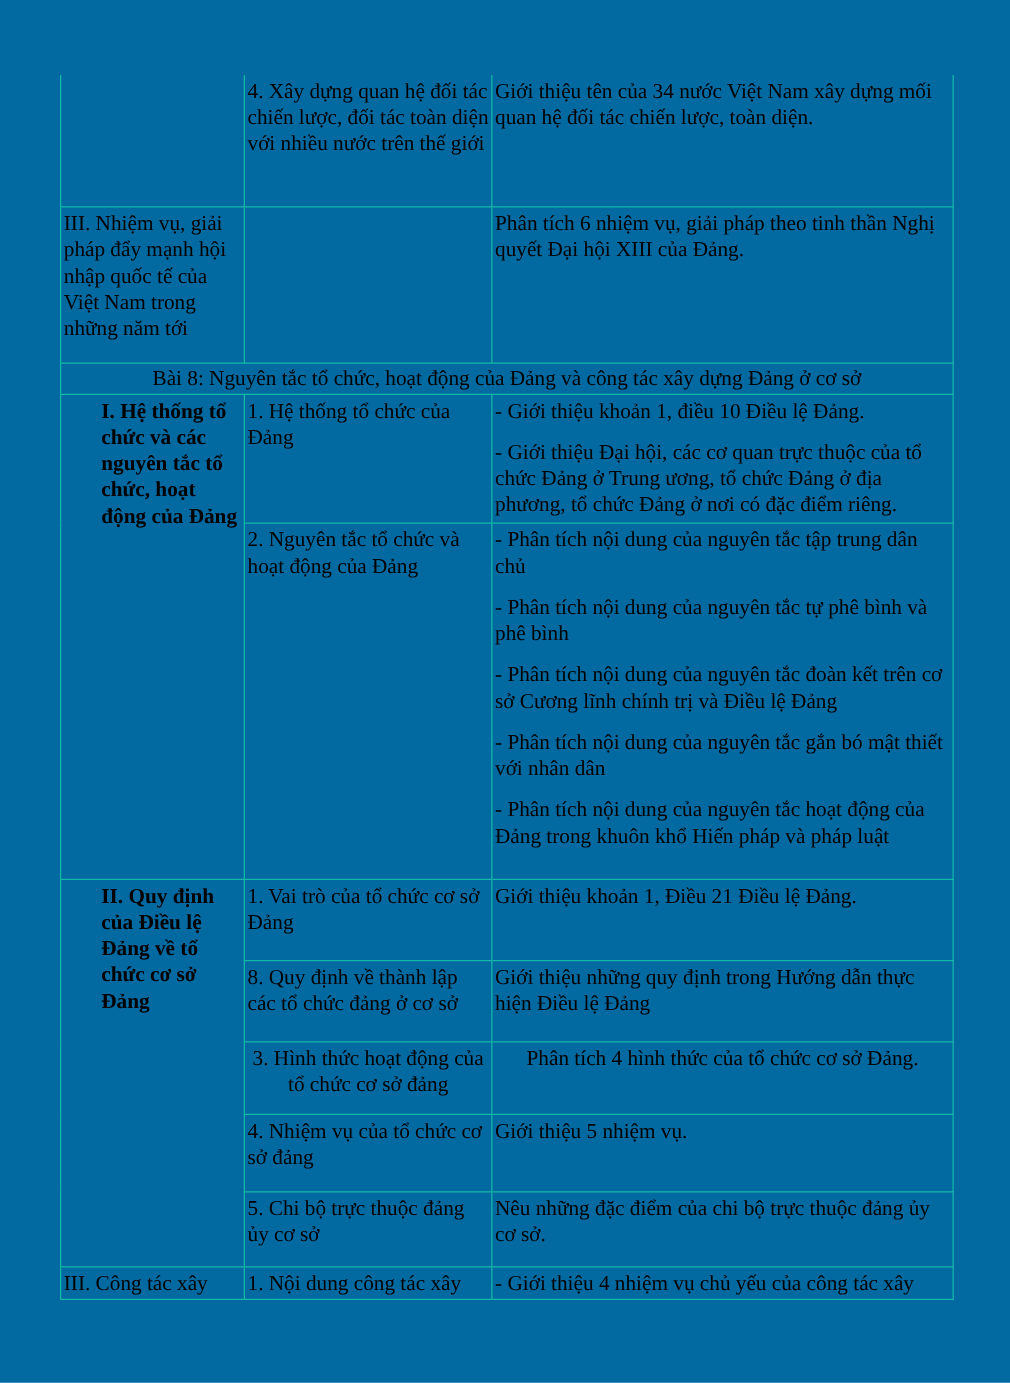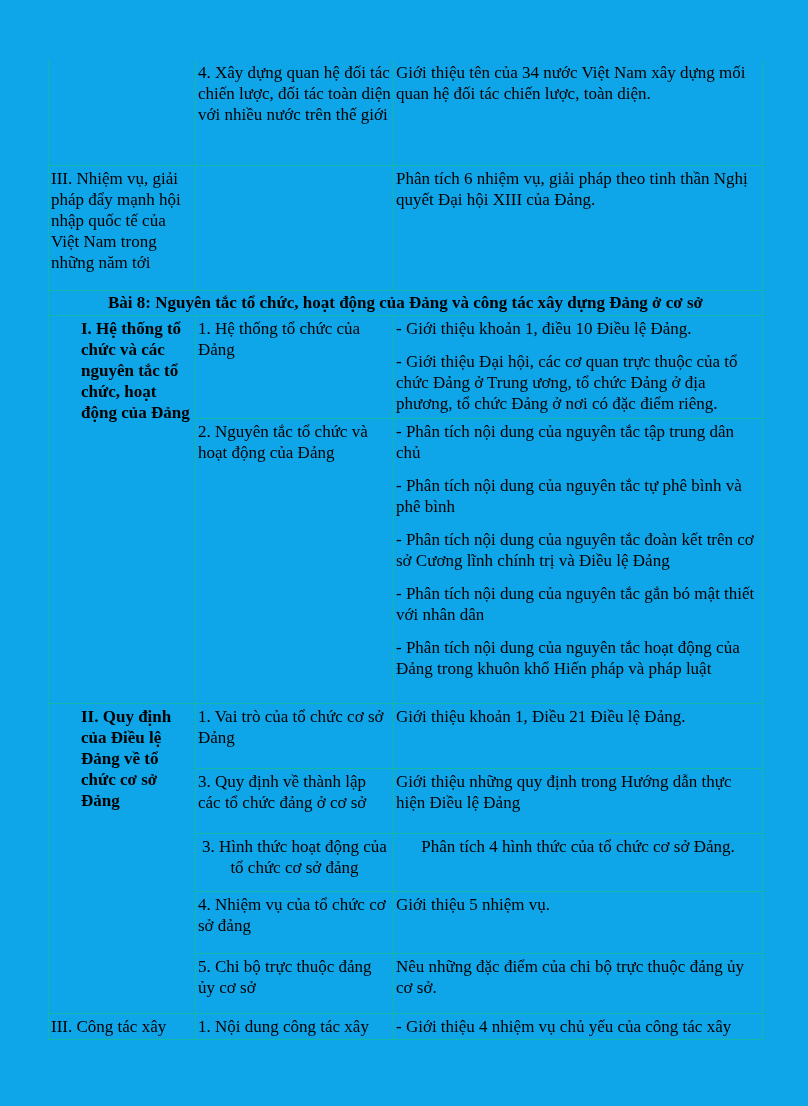--- a/index.html
+++ b/index.html
@@ -6,21 +6,21 @@
   html, body { margin: 0; padding: 0; }
   body {
     width: 808px; height: 1106px;
     background: #ffffff;
     font-family: "Liberation Serif", serif;
     color: #000000;
   }
   .page {
     position: relative;
     width: 808px; height: 1106px;
-    background: #0ea5e9;
+    background: #0369a1;
     overflow: hidden;
   }
   table.doc-table {
     position: absolute;
     left: 48px; top: 60px;
     width: 714px;
     border-collapse: collapse;
     table-layout: fixed;
   }
   col.c1 { width: 147px; }
@@ -33,21 +33,21 @@
     font-size: 17px;
     line-height: 21px;
     overflow: hidden;
   }
   tr.no-top td { border-top: none; }
   td p { margin: 1px 0 12px 0; }
   td p:last-child { margin-bottom: 0; }
   td.bold { font-weight: bold; padding-left: 32px; }
   tr.lesson-header td {
     text-align: center;
-    font-weight: bold;
+    font-weight: normal;
     padding: 1px 2px;
   }
   
   tr.h105 { height: 105px; }
   tr.h125 { height: 125px; }
   tr.h25  { height: 25px;  }
   tr.h103 { height: 103px; }
   tr.h285 { height: 285px; }
   tr.h65  { height: 65px;  }
   tr.h58  { height: 58px; text-align: center;  }
@@ -121,21 +121,21 @@
         </td>
         <td>
           <p>1. Vai trò của tổ chức cơ sở Đảng</p>
         </td>
         <td>
           <p>Giới thiệu khoản 1, Điều 21 Điều lệ Đảng.</p>
         </td>
       </tr>
       <tr class="h65">
         <td>
-          <p>3. Quy định về thành lập các tổ chức đảng ở cơ sở</p>
+          <p>8. Quy định về thành lập các tổ chức đảng ở cơ sở</p>
         </td>
         <td>
           <p>Giới thiệu những quy định trong Hướng dẫn thực hiện Điều lệ Đảng</p>
         </td>
       </tr>
       <tr class="h58">
         <td>
           <p>3. Hình thức hoạt động của tổ chức cơ sở đảng</p>
         </td>
         <td>

